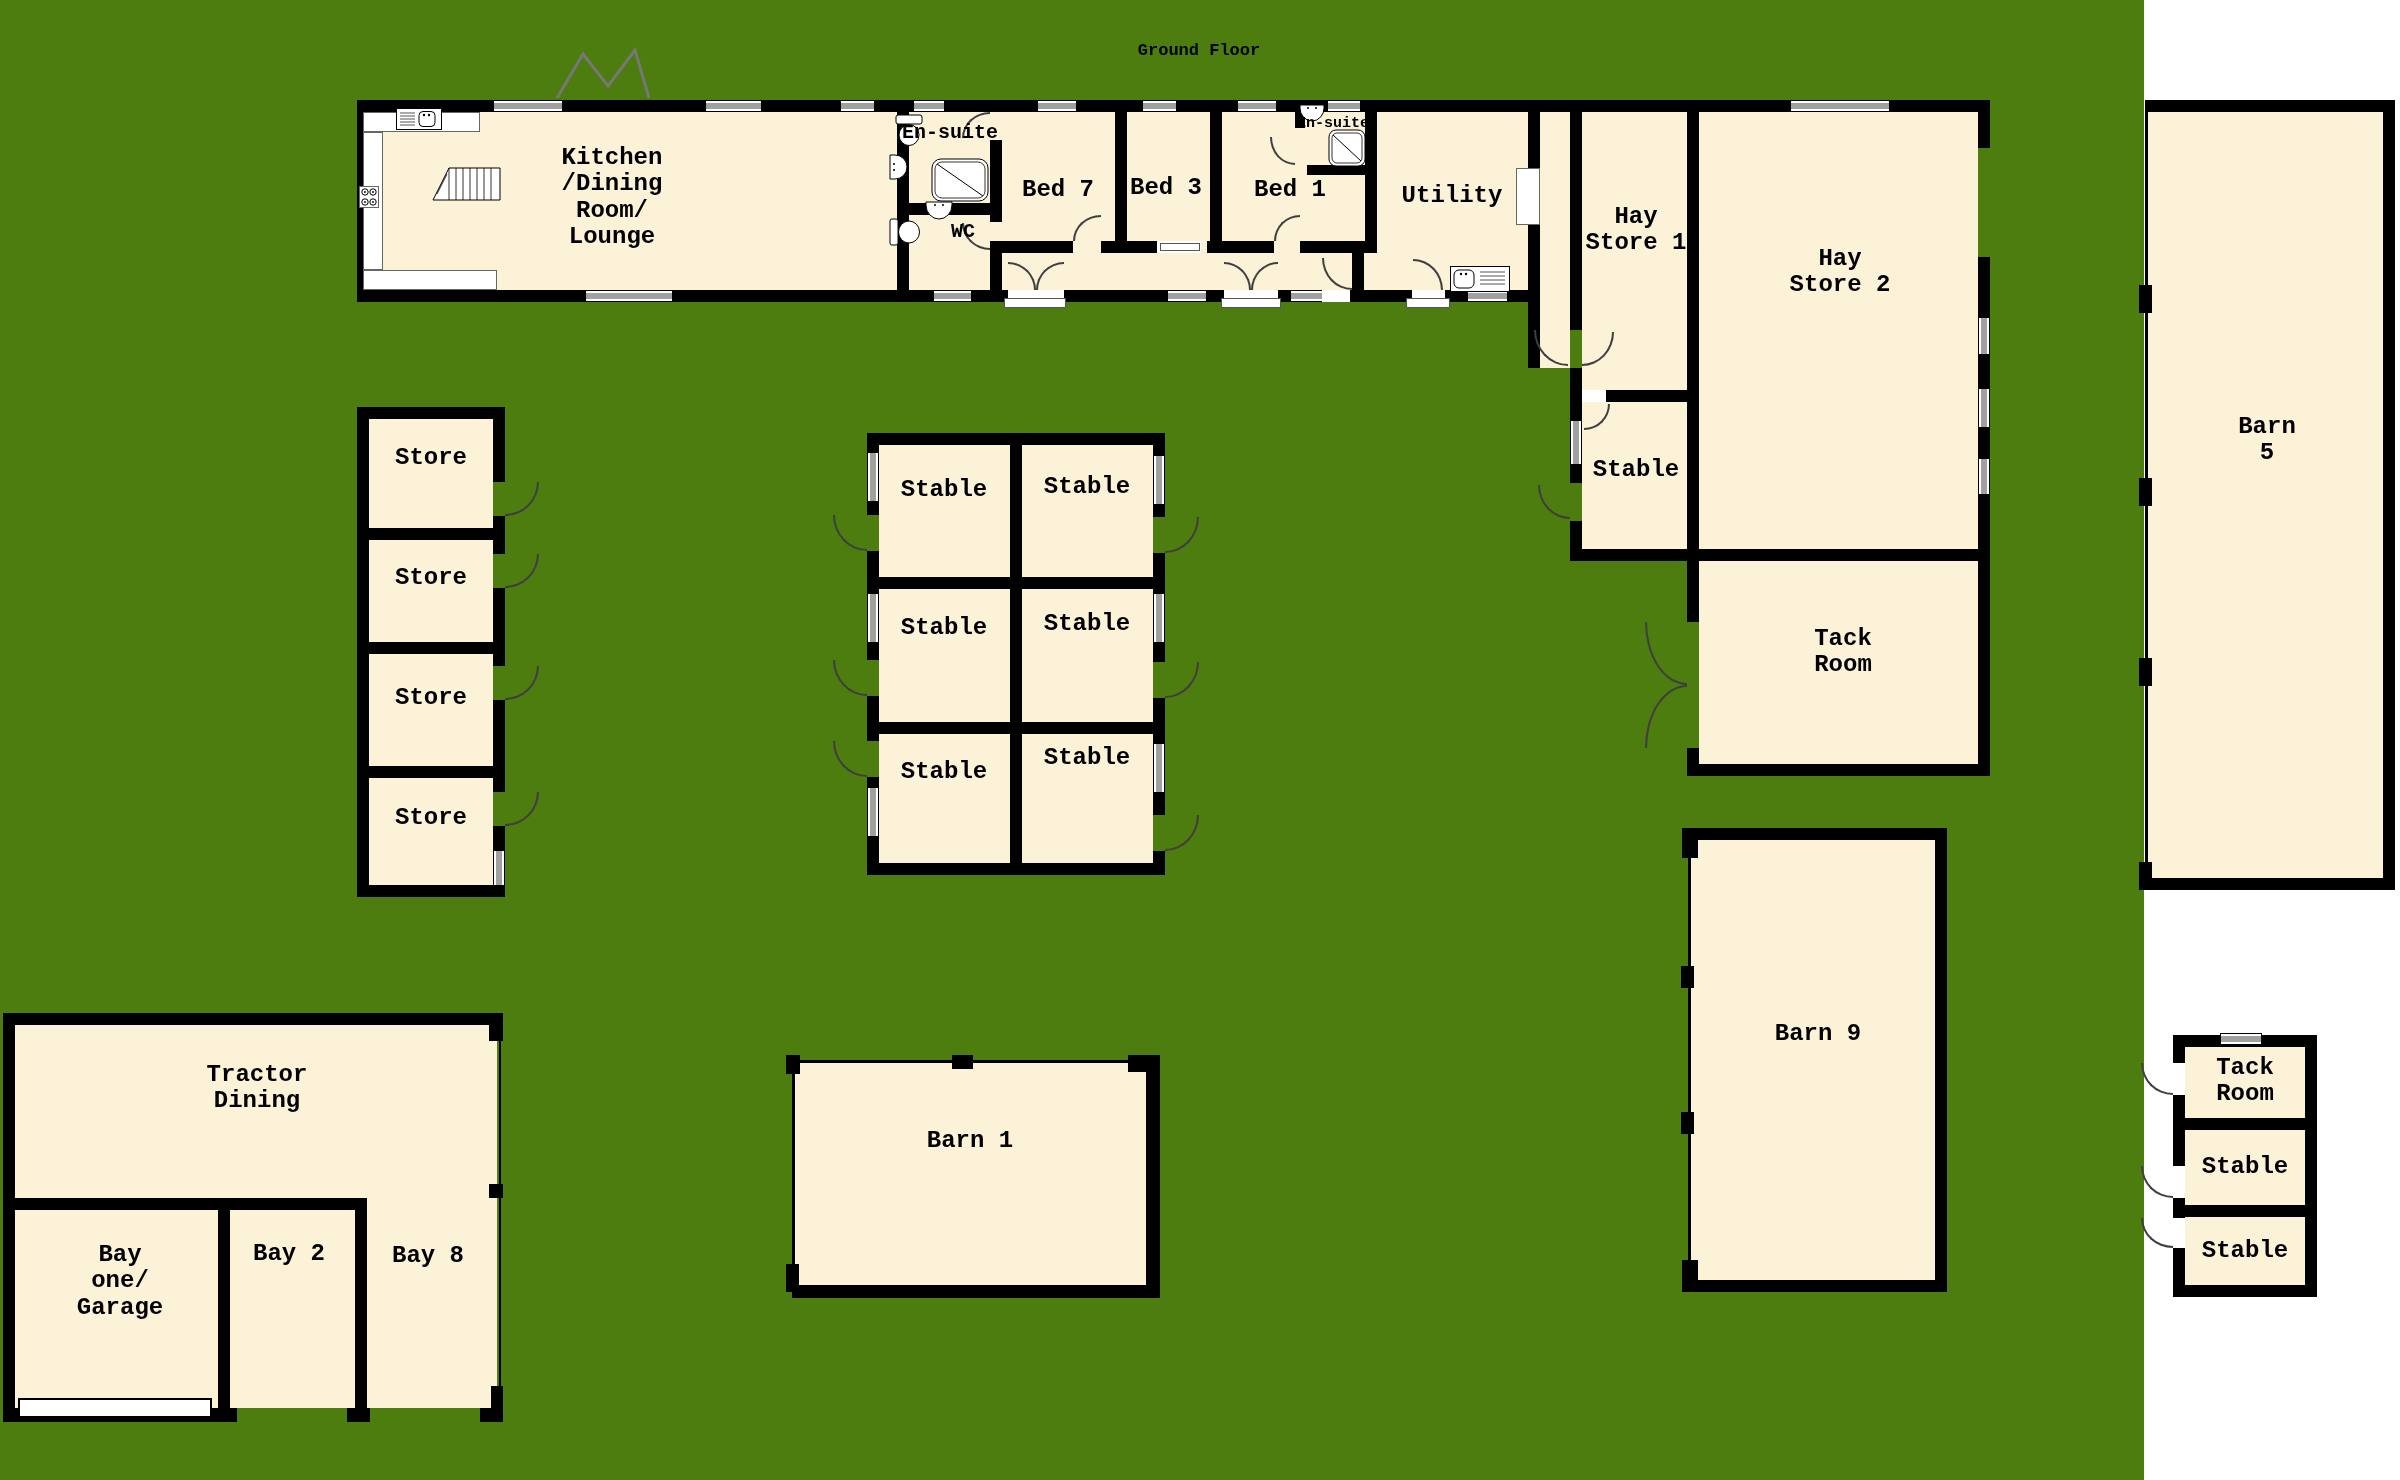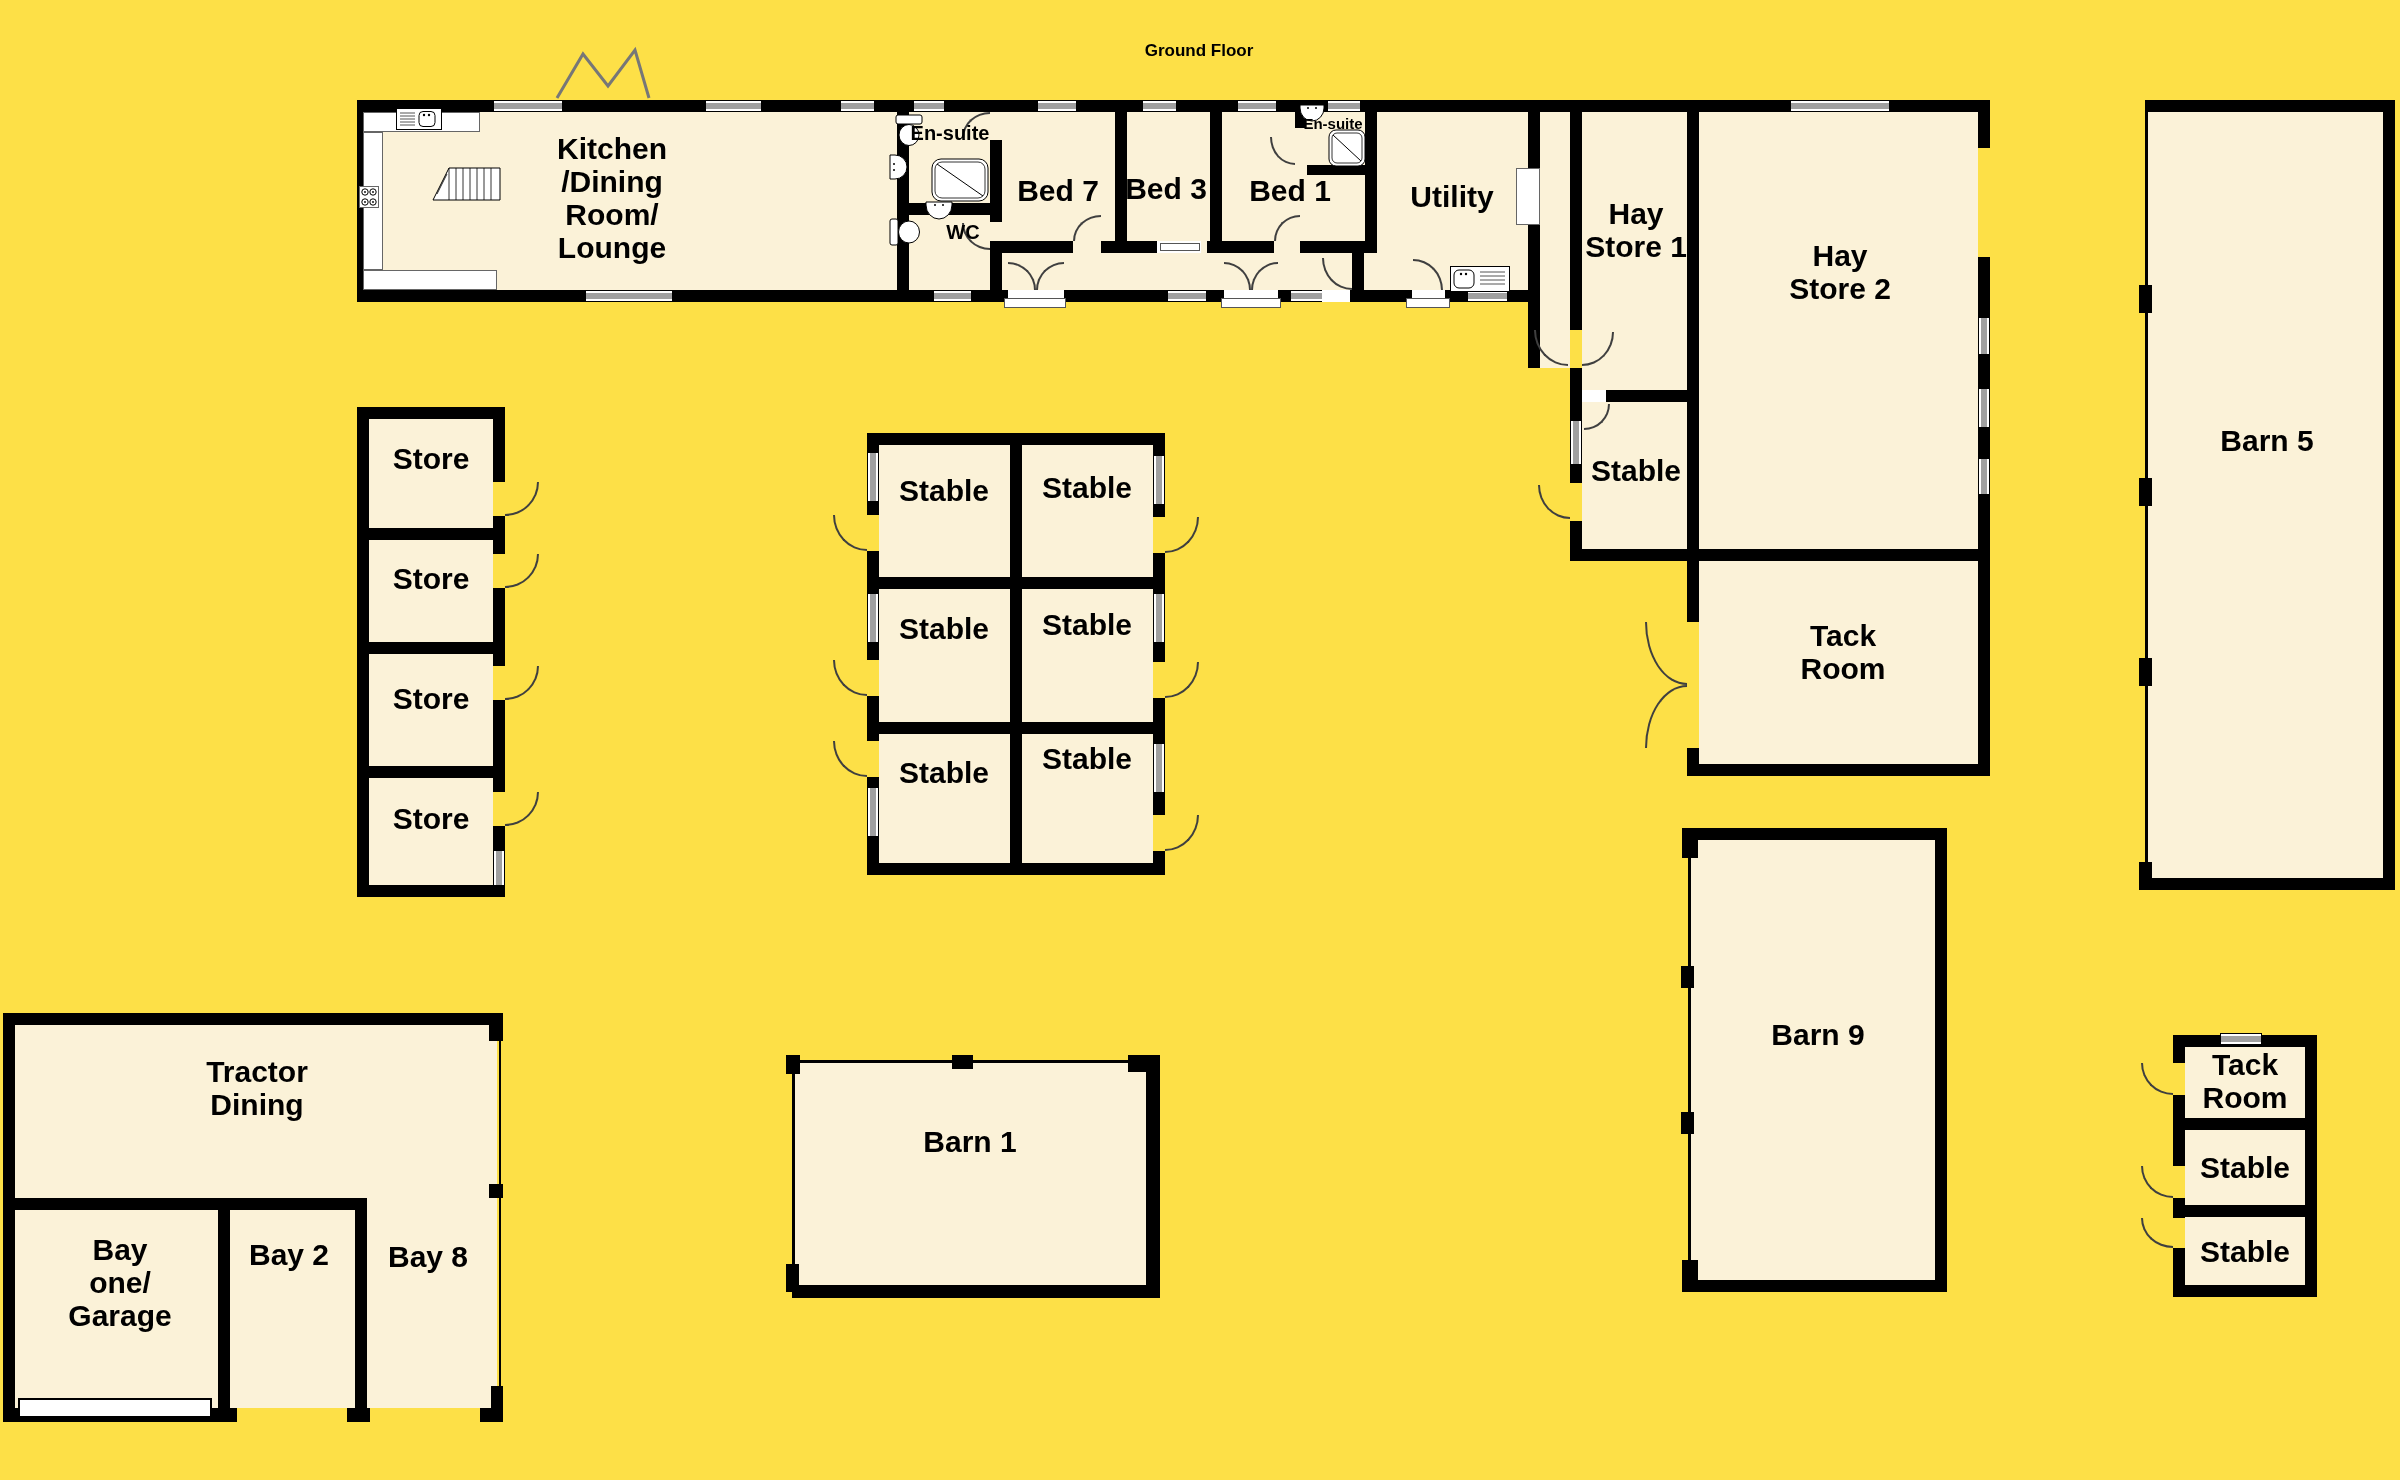--- a/index.html
+++ b/index.html
@@ -1,36 +1,36 @@
 <!DOCTYPE html>
 <html style="--floor: #FBF2D8; --wall: #000000; --wingray: #A0A0A0; --door: #3F3F3F;"><head>
 <meta charset="utf-8">
 <style>
   html,body{margin:0;padding:0;background:#fff;}
   body{width:2400px;height:1480px;overflow:hidden;font-family:"Liberation Sans",sans-serif;}
-  .canvas{position:relative;width:2400px;height:1480px;background:#fde047;}
+  .canvas{position:relative;width:2144px;height:1480px;background:#4d7c0f;font-family:Liberation Mono, monospace;}
   .grp{display:contents;}
   .room{position:absolute;background:var(--floor,#FBF2D8);}
   .wall{position:absolute;background:var(--wall,#000);}
   .oline{position:absolute;background:var(--wall,#000);}
   .post{position:absolute;background:var(--wall,#000);}
   .gap{position:absolute;background:#fff;}
   .winh{position:absolute;box-sizing:border-box;border:1px solid #000;
         background:linear-gradient(to bottom,#fff 0 2px,var(--wingray,#a0a0a0) 2px calc(100% - 2px),#fff calc(100% - 2px) 100%);}
   .winv{position:absolute;box-sizing:border-box;border:1px solid #000;
         background:linear-gradient(to right,#fff 0 2px,var(--wingray,#a0a0a0) 2px calc(100% - 2px),#fff calc(100% - 2px) 100%);}
   .sill{position:absolute;box-sizing:border-box;border:1px solid #555;background:#fff;}
   .counter{position:absolute;box-sizing:border-box;border:1px solid #666;background:#fff;}
   .garage{position:absolute;box-sizing:border-box;border:2px solid #000;background:#fff;}
   .arc{position:absolute;box-sizing:border-box;background:transparent;}
   .arc-bl{border-left:2px solid var(--door,#3f3f3f);border-bottom:2px solid var(--door,#3f3f3f);border-bottom-left-radius:100% 100%;}
   .arc-br{border-right:2px solid var(--door,#3f3f3f);border-bottom:2px solid var(--door,#3f3f3f);border-bottom-right-radius:100% 100%;}
   .arc-tl{border-left:2px solid var(--door,#3f3f3f);border-top:2px solid var(--door,#3f3f3f);border-top-left-radius:100% 100%;}
   .arc-tr{border-right:2px solid var(--door,#3f3f3f);border-top:2px solid var(--door,#3f3f3f);border-top-right-radius:100% 100%;}
-  .lbl{position:absolute;transform:translate(-50%,-50%);font-weight:bold;font-size:30px;line-height:1.1;
+  .lbl{position:absolute;transform:translate(-50%,-50%);font-weight:bold;font-size:24px;line-height:1.1;
        text-align:center;white-space:pre-line;color:#000;}
   .lbl.sm{font-size:20px;}
   .lbl.xs{font-size:15px;}
   .lbl.title{font-size:17px;}
   .fix{position:absolute;}
 </style>
 </head>
 <body>
 
 <div class="canvas">

